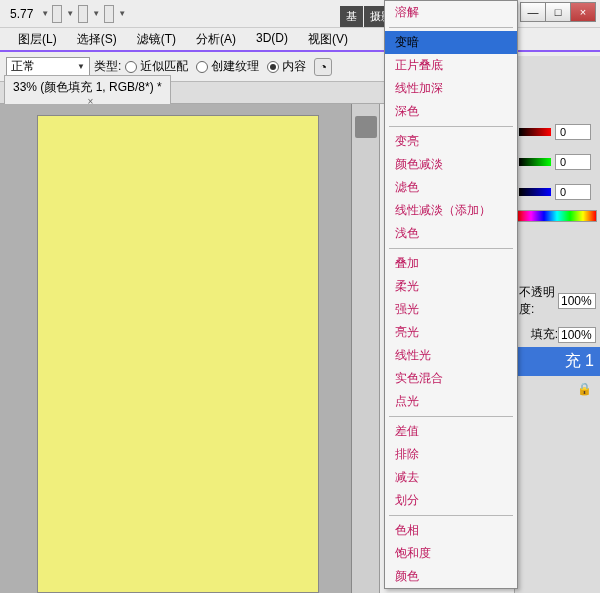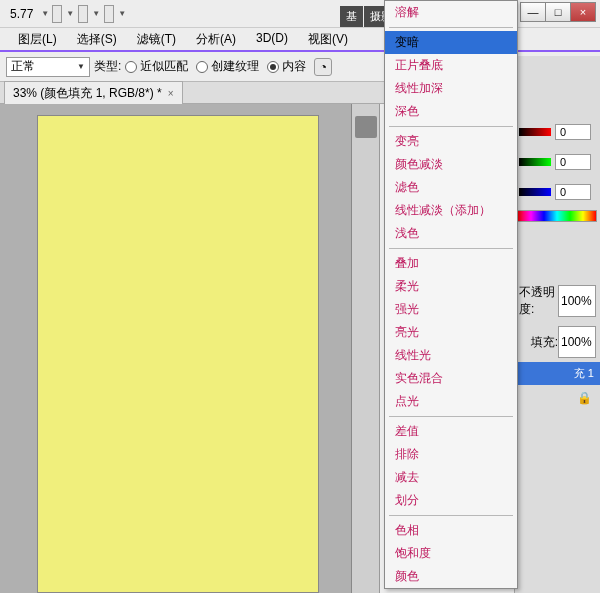--- a/index.html
+++ b/index.html
@@ -22,38 +22,38 @@
     .options-bar { height: 30px; display: flex; align-items: center; padding: 0 6px; background: #ededed; border-bottom: 1px solid #b8b8b8; }
     .mode-select { width: 84px; height: 20px; border: 1px solid #999; background: #fff; padding: 0 4px; display: flex; align-items: center; justify-content: space-between; }
     .caret { font-size: 8px; color: #333; }
     .opt-label { margin: 0 4px; }
     .radio { width: 12px; height: 12px; border: 1px solid #666; border-radius: 50%; display: inline-block; vertical-align: middle; margin-right: 3px; background: #fff; position: relative; }
     .radio.checked::after { content: ""; width: 6px; height: 6px; background: #333; border-radius: 50%; position: absolute; left: 2px; top: 2px; }
     .radio-label { margin-right: 8px; }
     .tool-circle { width: 18px; height: 18px; border: 1px solid #999; border-radius: 3px; background: #e8e8e8; display: flex; align-items: center; justify-content: center; }
     
     .doc-tabs { height: 22px; display: flex; align-items: center; padding: 0 4px; background: #ddd; border-bottom: 1px solid #aaa; }
-    .doc-tab { padding: 3px 8px; background: #ededed; border: 1px solid #aaa; border-bottom: none; font-size: 11px; display: flex; align-items: center; }
+    .doc-tab { padding: 3px 8px; background: #ededed; border: 1px solid #aaa; border-bottom: none; font-size: 11px; display: flex; align-items: center; flex-direction: column; }
     .close-x { margin-left: 6px; font-size: 10px; color: #666; }
     .right-collapse { margin-left: auto; padding: 2px 4px; font-size: 10px; color: #555; }
     
     .canvas-area { position: absolute; left: 0; top: 104px; width: 352px; height: 489px; background: #b0b0b0; padding: 12px 8px 0 38px; border-right: 1px solid #888; }
     .canvas { width: 280px; height: 476px; background: #f0ef7c; box-shadow: 0 0 0 1px #888; }
     
     .panel-dock { position: absolute; left: 352px; top: 104px; width: 28px; height: 489px; background: #cfcfcf; border-right: 1px solid #999; padding-top: 12px; }
     .dock-icon { width: 22px; height: 22px; margin: 0 auto 4px; background: #888; border-radius: 2px; }
     
     .right-panel { position: absolute; right: 0; top: 56px; width: 86px; height: 537px; background: #dcdcdc; border-left: 1px solid #aaa; }
     .color-row { display: flex; align-items: center; height: 24px; padding: 0 4px; margin-top: 6px; }
     .color-bar { width: 32px; height: 8px; margin-right: 4px; }
     .color-input { width: 36px; height: 16px; border: 1px solid #999; background: #fff; font-size: 11px; padding: 0 4px; }
     .spectrum { width: 80px; height: 12px; margin: 6px 2px; background: linear-gradient(to right, #f00, #f0f, #00f, #0ff, #0f0, #ff0, #f00); border: 1px solid #999; }
     .prop-row { display: flex; align-items: center; justify-content: flex-end; padding: 4px 4px; font-size: 11px; }
-    .prop-input { width: 38px; height: 32px; border: 1px solid #999; background: #fff; padding: 0 2px; }
-    .layer-sel { background: #3a75d8; color: #fff; padding: 4px 6px; font-size: 11px; text-align: right; }
+    .prop-input { width: 38px; height: 16px; border: 1px solid #999; background: #fff; padding: 0 2px; }
+    .layer-sel { background: #3a75d8; color: #fff; padding: 4px 6px; font-size: 16px; text-align: right; }
     .lock-icon { text-align: right; padding: 6px 8px; color: #666; font-size: 12px; }
     
     .blend-menu { position: absolute; left: 384px; top: 0; width: 134px; background: #f5f5f5; border: 1px solid #8a8a8a; box-shadow: 2px 2px 4px rgba(0,0,0,.25); z-index: 100; }
     .bm-item { padding: 3px 10px; font-size: 12px; cursor: default; color: #be185d; }
     .bm-item.highlight { background: #2d6fd6; color: #000000; }
     .bm-sep { height: 1px; background: #b8b8b8; margin: 3px 4px; }
   </style>
 </head>
 <body>
 

